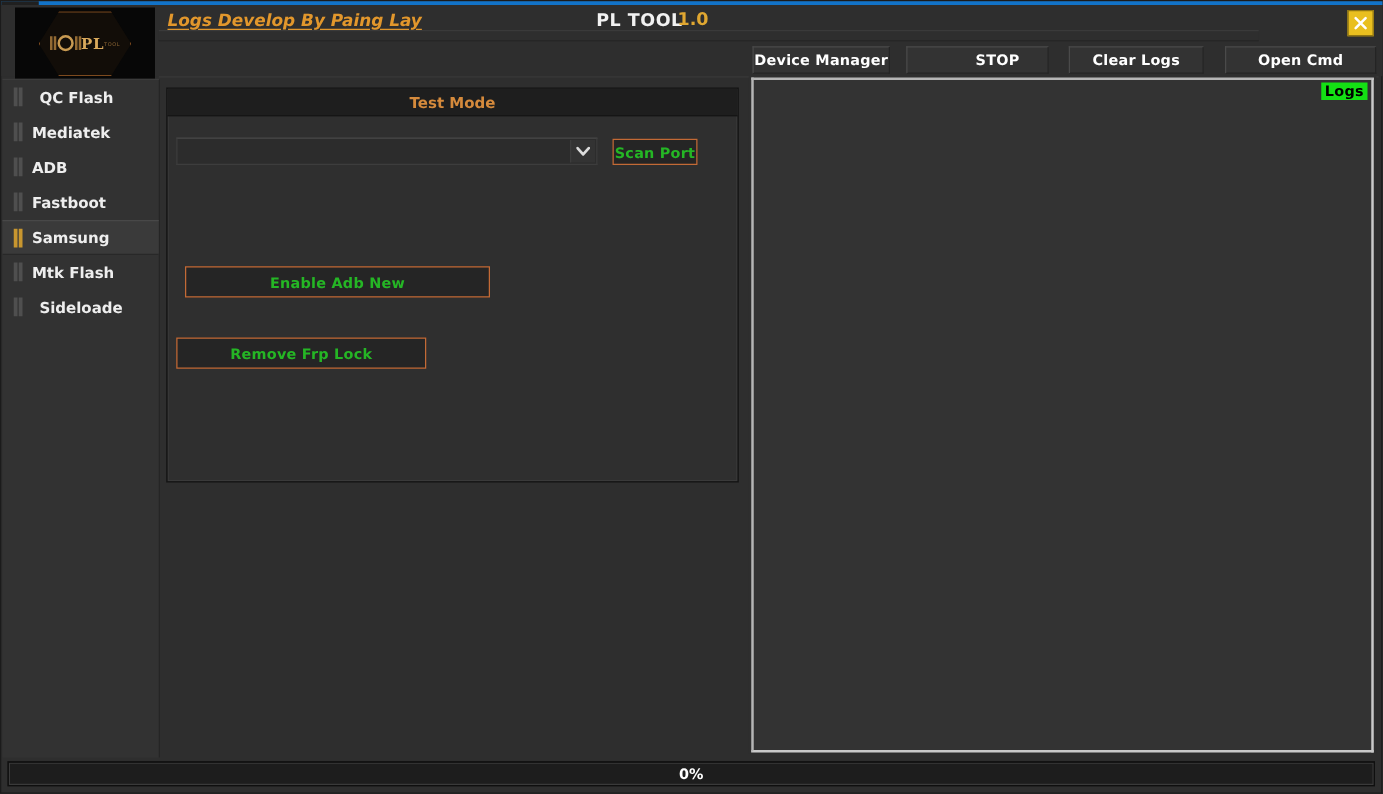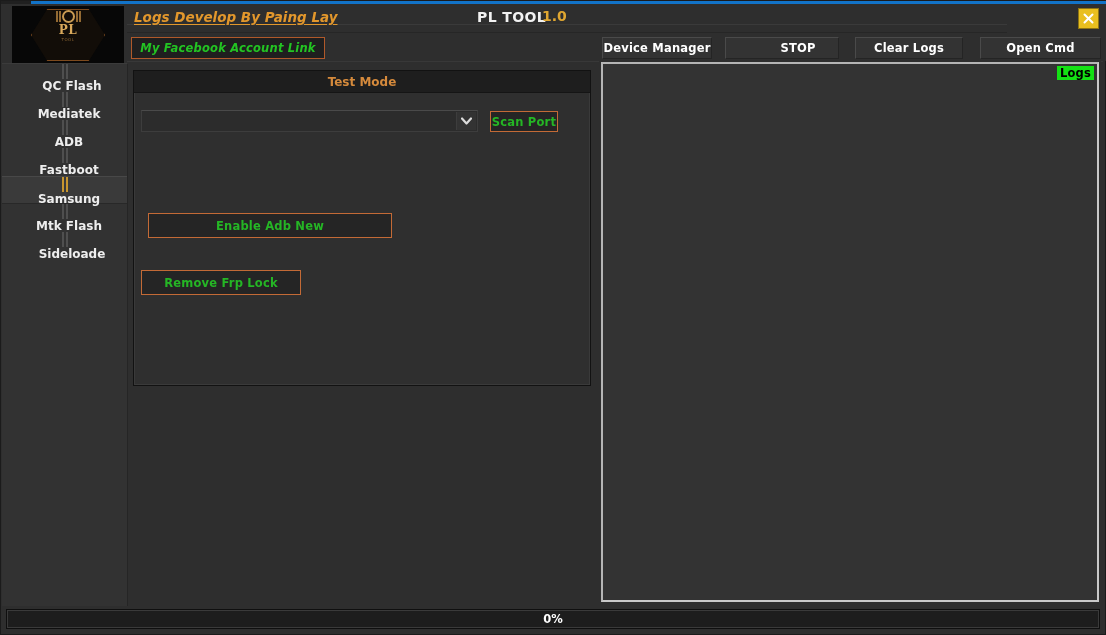--- a/index.html
+++ b/index.html
@@ -51,22 +51,22 @@
   }
   .logo-hex {
     position: absolute;
     left: 50%; top: 50%;
     transform: translate(-50%, -50%);
     width: 74px; height: 52px;
     background: #120d08;
     border: 1.4px solid #7d4a1e;
     clip-path: polygon(22% 0%, 78% 0%, 100% 50%, 78% 100%, 22% 100%, 0% 50%);
     display: flex;
-    flex-direction: column;
-    align-items: center;
+    align-items: center;
+    justify-content: center;
   }
   .logo-gear-row {
     display: flex;
     align-items: center;
     gap: 1px;
     margin-bottom: 1px;
   }
   .logo-bar {
     width: 2px; height: 11px;
     background: #b4823f;
@@ -197,21 +197,20 @@
     border-top: 1px solid #3b3b3b;
   }
   .side-item {
     position: relative;
     height: 28px;
     display: flex;
     align-items: center;
     padding-left: 9px;
     cursor: pointer;
     border-bottom: 1px solid transparent;
-    flex-direction: column;
   }
   .side-item .bars {
     display: flex;
     gap: 1.5px;
     margin-right: 8px;
   }
   .side-item .bars i {
     display: block;
     width: 2.5px; height: 15px;
     background: #4f4f4f;
@@ -290,21 +289,21 @@
   }
   .abtn span {
     font-size: 11.5px;
     font-weight: bold;
     color: #25b625;
     letter-spacing: .2px;
   }
   #scan-port { left: 356px; top: 40px; width: 68px; height: 21px; }
   #read-info { left: 7px;  top: 89px;  width: 268px; height: 25px; }
   #adb-new   { left: 14px;  top: 142px; width: 244px; height: 25px; }
-  #frp-lock  { left: 7px;  top: 199px; width: 160px; height: 25px; }
+  #frp-lock  { left: 7px;  top: 199px; width: 200px; height: 25px; }
   #adb-old   { left: 7px;  top: 261px; width: 137px; height: 25px; }
 
   
   .logs-wrap {
     position: absolute;
     left: 598px; top: 60px;
     width: 502px; height: 542px;
     background: #2e2e2e;
   }
   .logs-box {
@@ -404,23 +403,20 @@
     <div class="app-title">PL TOOL</div>
 
     <div class="app-version">1.0</div>
 
     <div class="close-btn">
       <svg width="13" height="13" viewBox="0 0 13 13">
         <path d="M2.5 2.5 L10.5 10.5 M10.5 2.5 L2.5 10.5" stroke="#ffffff" stroke-width="2" stroke-linecap="round" fill="none"></path>
       </svg>
     </div>
 
-    <div class="fb-link">
-      <span>My Facebook Account Link</span>
-    </div>
 
     <div class="tbtn" id="tb0">Device Manager</div>
     <div class="tbtn" id="tb1">STOP</div>
     <div class="tbtn" id="tb2">Clear Logs</div>
     <div class="tbtn" id="tb3">Open Cmd</div>
   </div>
 
   <div class="hline" style="top:60px"></div>
 
   <div class="sidebar">

